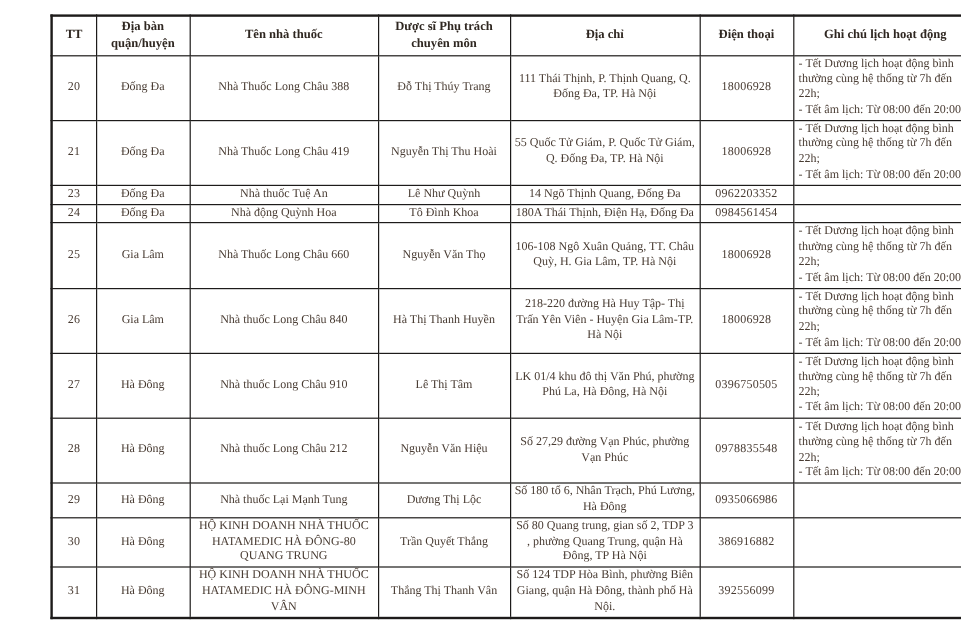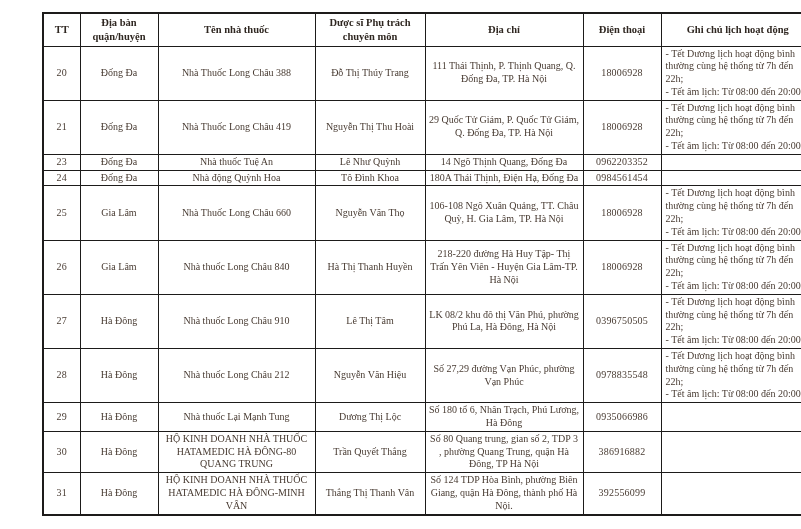--- a/index.html
+++ b/index.html
@@ -94,21 +94,21 @@
           <td class="col-note">
             <div class="note-line">- Tết Dương lịch hoạt động bình thường cùng hệ thống từ 7h đến 22h;</div>
             <div class="note-line">- Tết âm lịch: Từ 08:00 đến 20:00</div>
           </td>
         </tr>
         <tr style="height: 44px;">
           <td class="col-tt">21</td>
           <td class="col-district">Đống Đa</td>
           <td class="col-name">Nhà Thuốc Long Châu 419</td>
           <td class="col-pharmacist">Nguyễn Thị Thu Hoài</td>
-          <td class="col-address">29 Quốc Tử Giám, P. Quốc Tử Giám, Q. Đống Đa, TP. Hà Nội</td>
+          <td class="col-address">55 Quốc Tử Giám, P. Quốc Tử Giám, Q. Đống Đa, TP. Hà Nội</td>
           <td class="col-phone">18006928</td>
           <td class="col-note">
             <div class="note-line">- Tết Dương lịch hoạt động bình thường cùng hệ thống từ 7h đến 22h;</div>
             <div class="note-line">- Tết âm lịch: Từ 08:00 đến 20:00</div>
           </td>
         </tr>
         <tr style="height: 14px;">
           <td class="col-tt">23</td>
           <td class="col-district">Đống Đa</td>
           <td class="col-name">Nhà thuốc Tuệ An</td>
@@ -148,21 +148,21 @@
           <td class="col-note">
             <div class="note-line">- Tết Dương lịch hoạt động bình thường cùng hệ thống từ 7h đến 22h;</div>
             <div class="note-line">- Tết âm lịch: Từ 08:00 đến 20:00</div>
           </td>
         </tr>
         <tr style="height: 47px;">
           <td class="col-tt">27</td>
           <td class="col-district">Hà Đông</td>
           <td class="col-name">Nhà thuốc Long Châu 910</td>
           <td class="col-pharmacist">Lê Thị Tâm</td>
-          <td class="col-address">LK 08/2 khu đô thị Văn Phú, phường Phú La, Hà Đông, Hà Nội</td>
+          <td class="col-address">LK 01/4 khu đô thị Văn Phú, phường Phú La, Hà Đông, Hà Nội</td>
           <td class="col-phone">0396750505</td>
           <td class="col-note">
             <div class="note-line">- Tết Dương lịch hoạt động bình thường cùng hệ thống từ 7h đến 22h;</div>
             <div class="note-line">- Tết âm lịch: Từ 08:00 đến 20:00</div>
           </td>
         </tr>
         <tr style="height: 48px;">
           <td class="col-tt">28</td>
           <td class="col-district">Hà Đông</td>
           <td class="col-name">Nhà thuốc Long Châu 212</td>

